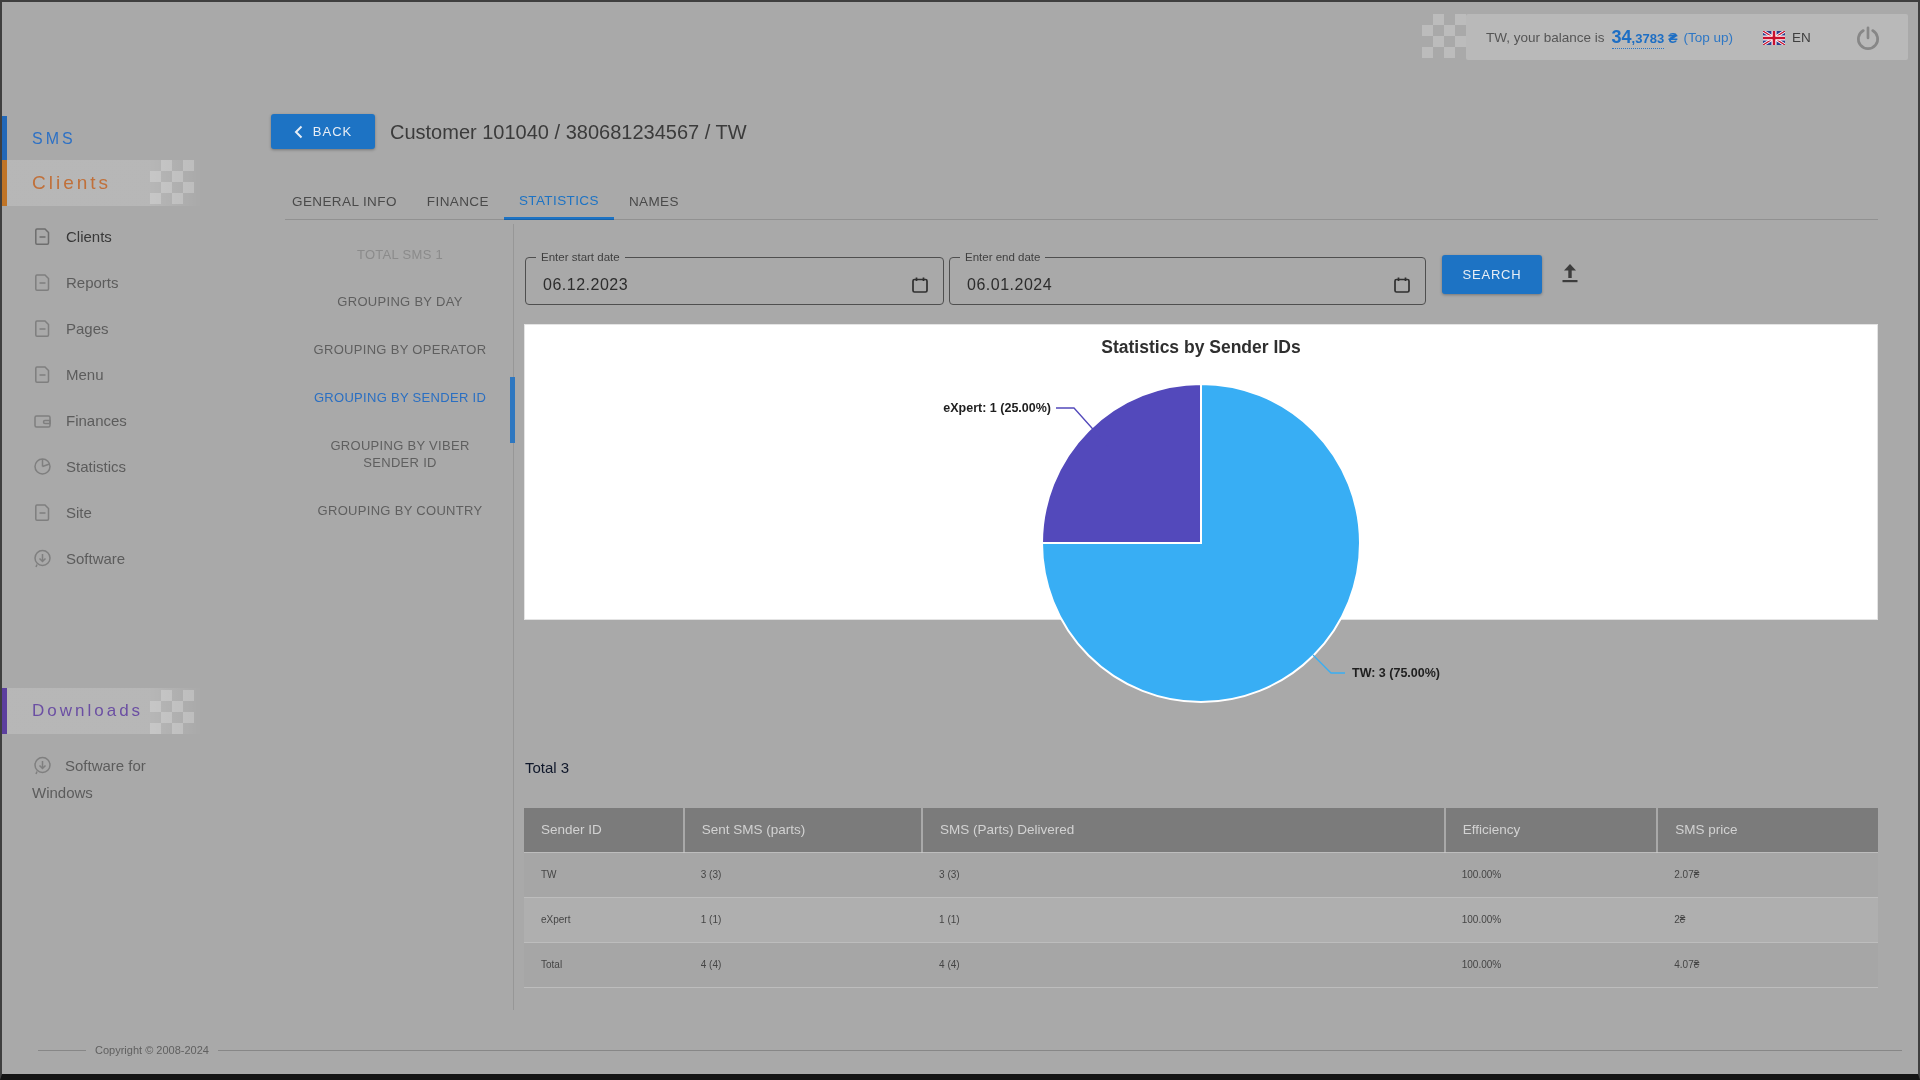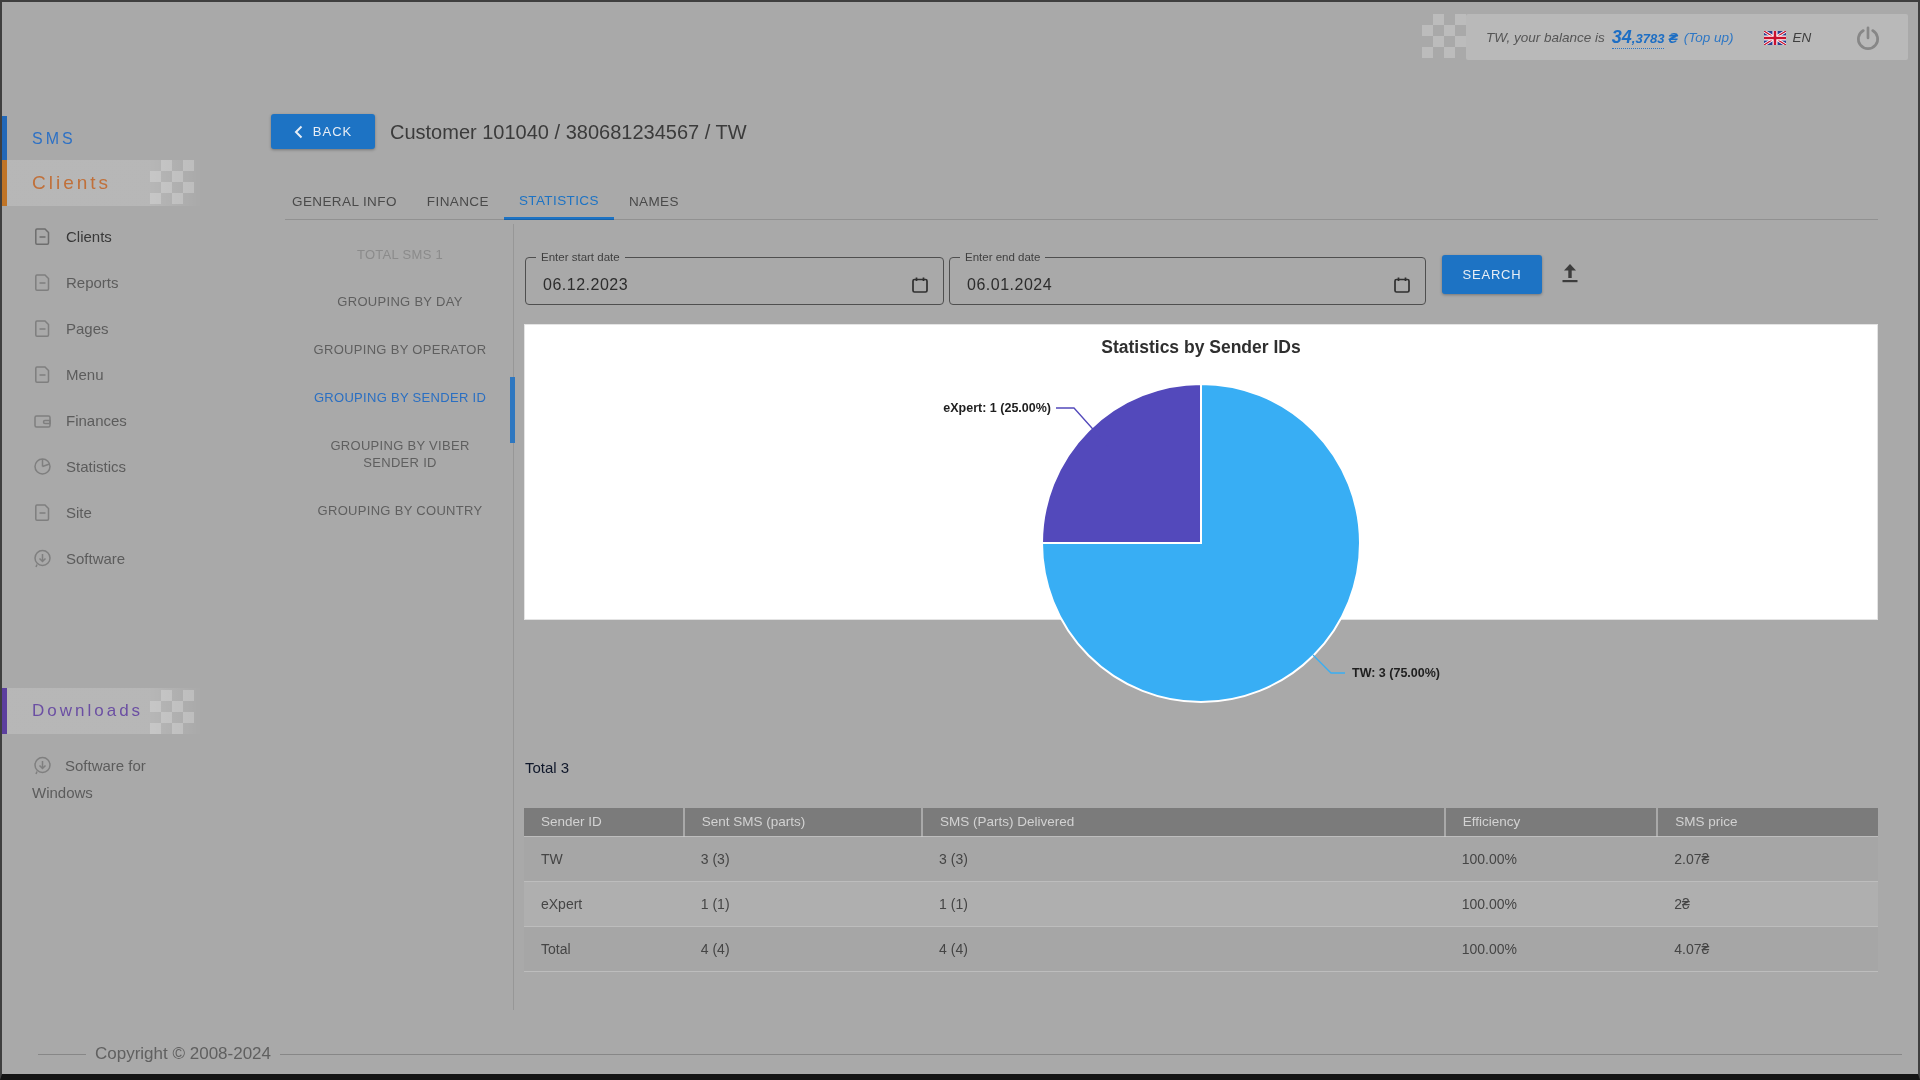--- a/index.html
+++ b/index.html
@@ -8,21 +8,21 @@
   .screen { position:relative; width:1920px; height:1080px; background:#a9a9a9; overflow:hidden;
             border:2px solid #3f3f3f; border-bottom:6px solid #141414; }
 
   
   .checker { position:absolute; width:44px; height:44px;
     background-image:conic-gradient(rgba(255,255,255,.22) 90deg, transparent 90deg 180deg, rgba(255,255,255,.22) 180deg 270deg, transparent 270deg);
     background-size:22px 22px; }
 
   
   .topbar { position:absolute; left:1464px; top:12px; right:10px; height:46px; background:#b9b9b9;
-            display:flex; align-items:center; padding:1px 26px 0 20px; border-radius:2px;font-style:italic; }
+            display:flex; align-items:center; padding:1px 26px 0 20px; border-radius:2px; }
   .bal-prefix { font-size:13.5px; color:#555; }
   .bal-num { margin-left:7px; border-bottom:1px dotted #2e77c5; color:#1d6ec4; font-weight:bold; cursor:pointer; }
   .bal-whole { font-size:18px; }
   .bal-frac { font-size:13px; }
   .bal-cur { margin-left:4px; color:#1d6ec4; font-size:14px; font-weight:bold; }
   .topup { margin-left:6px; color:#2e77c5; font-size:13.5px; cursor:pointer; text-decoration:none; }
   .lang { display:flex; align-items:center; gap:7px; margin-left:30px; cursor:pointer; }
   .lang-code { font-size:13.5px; color:#3f3f3f; }
   .power-btn { margin-left:auto; cursor:pointer; display:flex; align-items:center; }
 
@@ -77,31 +77,31 @@
 
   
   .chart-panel { position:absolute; left:522px; top:322px; width:1354px; height:296px; background:#ffffff; border:1px solid #e4e4e4; }
   .chart-title { position:absolute; left:0; right:0; top:12px; text-align:center; font-size:17.5px; font-weight:bold; color:#2f2f2f; }
   .pie-svg { position:absolute; left:0; top:0; }
   .pie-svg text { font-size:12.5px; font-weight:bold; fill:#1f1f1f; font-family:"Liberation Sans","DejaVu Sans",sans-serif; }
 
   
   .total-heading { position:absolute; left:523px; top:757px; font-size:15px; color:#0f172a; }
   .stats-table { position:absolute; left:522px; top:806px; width:1354px; border-collapse:collapse; table-layout:fixed; }
-  .stats-table th { height:28px; background:#7b7b7b; color:#d2d2d2; font-weight:normal; font-size:13.5px;
+  .stats-table th { height:44px; background:#7b7b7b; color:#d2d2d2; font-weight:normal; font-size:13.5px;
                     text-align:left; padding-left:17px; border-right:2px solid rgba(255,255,255,.35); }
   .stats-table th:last-child { border-right:none; }
-  .stats-table td { height:45px; font-size:14px; color:#454545; padding-left:17px; border-top:1px solid #bdbdbd; }
+  .stats-table td { height:45px; font-size:10px; color:#454545; padding-left:17px; border-top:1px solid #bdbdbd; }
   .stats-table tr.odd  td { background:#a6a6a6; }
   .stats-table tr.even td { background:#afafaf; }
   .stats-table tbody tr:last-child td { border-bottom:1px solid #bdbdbd; }
 
   
   .footer { position:absolute; left:36px; right:16px; top:1042px; display:flex; align-items:center; gap:9px;
-            font-size:17px; color:#606060; }
+            font-size:11px; color:#606060; }
   .footer::before { content:""; width:48px; height:1px; background:rgba(0,0,0,.2); }
   .footer::after { content:""; flex:1; height:1px; background:rgba(0,0,0,.2); }
 </style>
 </head>
 <body>
 
 <div class="screen">
 
   <div class="checker" style="left:1420px; top:12px;"></div>
   <div class="checker" style="left:148px; top:158px;"></div>

